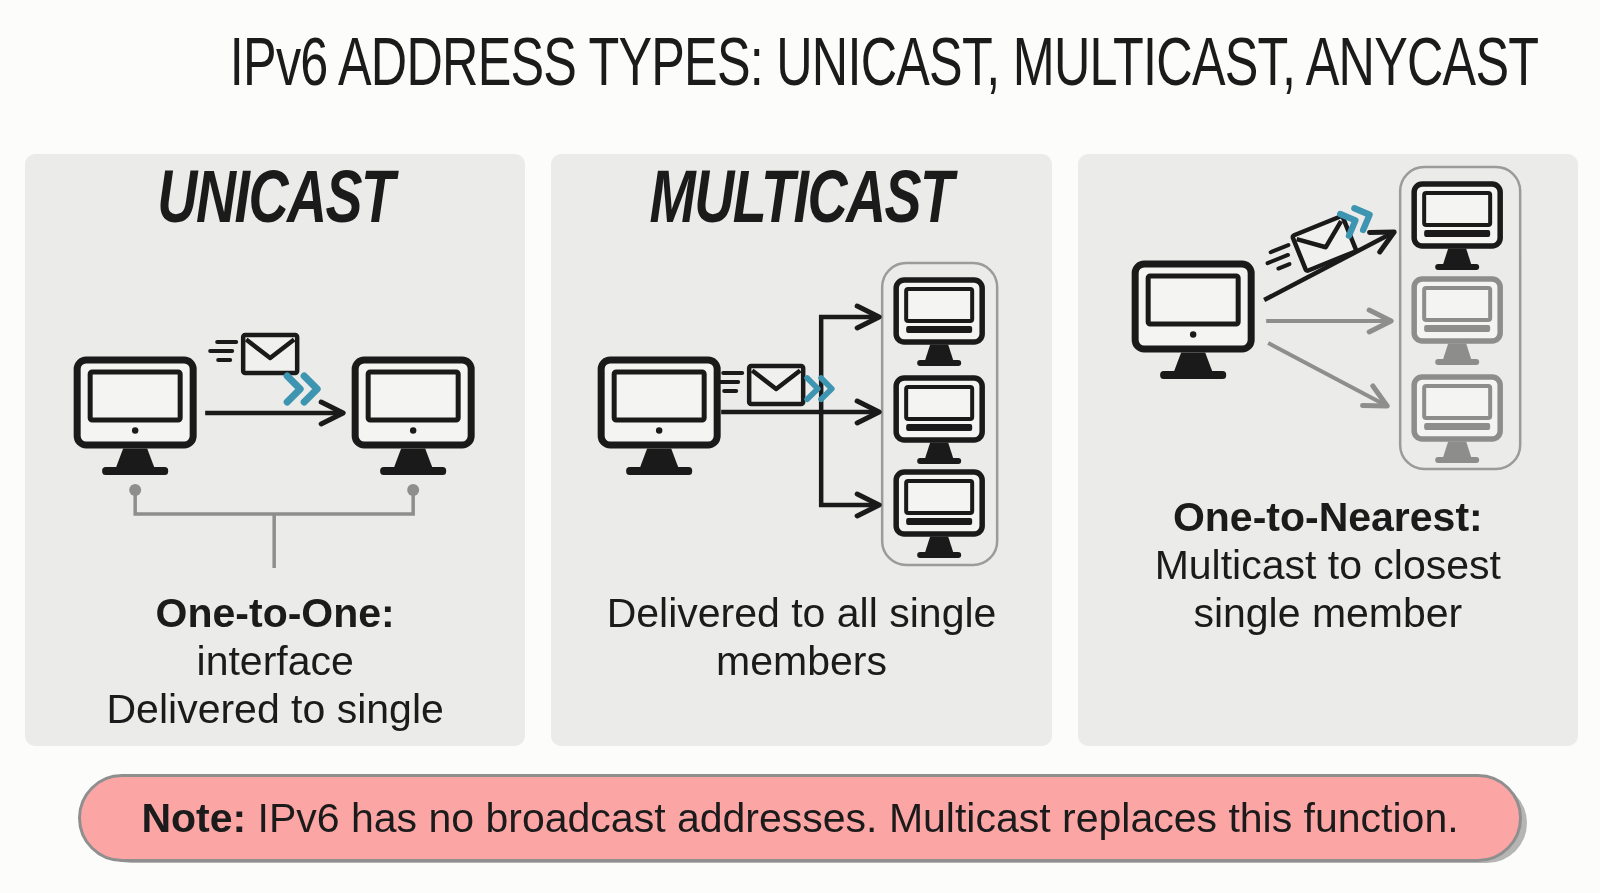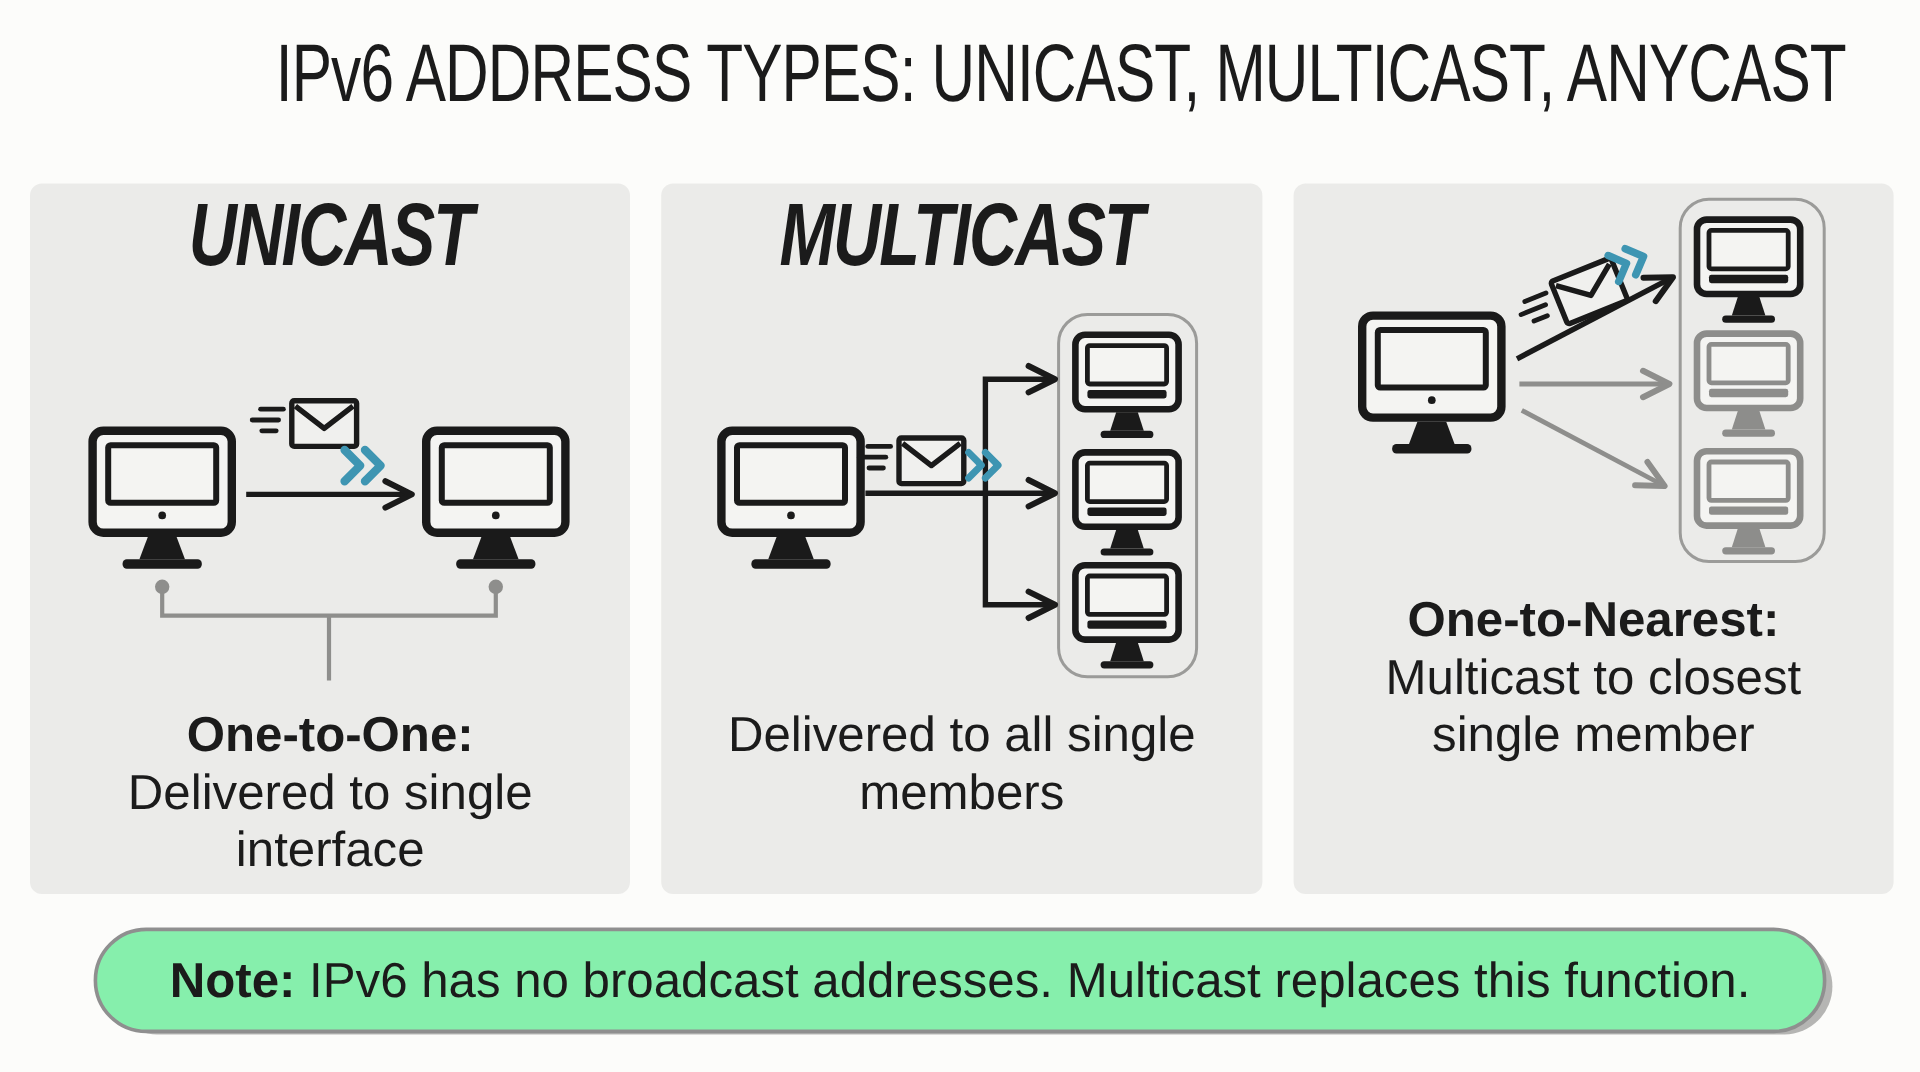--- a/index.html
+++ b/index.html
@@ -24,21 +24,21 @@
   .panel-title span {
     display:inline-block; font-size:74px; font-weight:bold; font-style:italic;
     letter-spacing:-2px; white-space:nowrap; transform:scaleX(0.75); transform-origin:center;
   }
   svg.diagram { display:block; width:100%; height:335px; }
   .caption { text-align:center; font-size:41px; line-height:48px; margin-top:4px; }
   .cap-bold { font-weight:bold; }
   .note {
     box-sizing:border-box;
     width:1444px; height:88px; margin:28px auto 0;
-    background:#86efac; border:3px solid #8f8f8f; border-radius:46px;
+    background:#fca5a5; border:3px solid #8f8f8f; border-radius:46px;
     display:flex; align-items:center; justify-content:center;
     box-shadow:9px 5px 0 -4px #b5b5b3;
   }
   .note-text { font-size:41px; white-space:nowrap; }
   .hidden-defs { position:absolute; width:0; height:0; }
 </style>
 </head>
 <body>
 
 <svg class="hidden-defs" aria-hidden="true">
@@ -99,22 +99,22 @@
         <circle cx="110" cy="240" r="6" fill="#8e8e8c"></circle>
         <circle cx="388" cy="240" r="6" fill="#8e8e8c"></circle>
         <use href="#mon-big" x="52" y="110" color="#1a1a1a"></use>
         <use href="#mon-big" x="330" y="110" color="#1a1a1a"></use>
         <line x1="180" y1="163" x2="318" y2="163" stroke="#1a1a1a" stroke-width="4.5" marker-end="url(#arr-k)"></line>
         <use href="#envelope" x="218" y="85" color="#1a1a1a"></use>
         <use href="#chevrons" transform="translate(262,126)"></use>
       </svg>
       <div class="caption">
         <div class="cap-bold">One-to-One:</div>
+        <div class="cap-line">interface</div>
         <div class="cap-line">Delivered to single</div>
-        <div class="cap-line">interface</div>
       </div>
     </section>
 
     <section class="panel">
       <h2 class="panel-title">
           <span>MULTICAST</span>
         </h2>
       <svg class="diagram" viewBox="0 0 500 335">
         <rect x="331" y="13" width="115" height="302" rx="24" fill="none" stroke="#9b9b99" stroke-width="2.5"></rect>
         <g stroke="#1a1a1a" stroke-width="4.5" fill="none">

